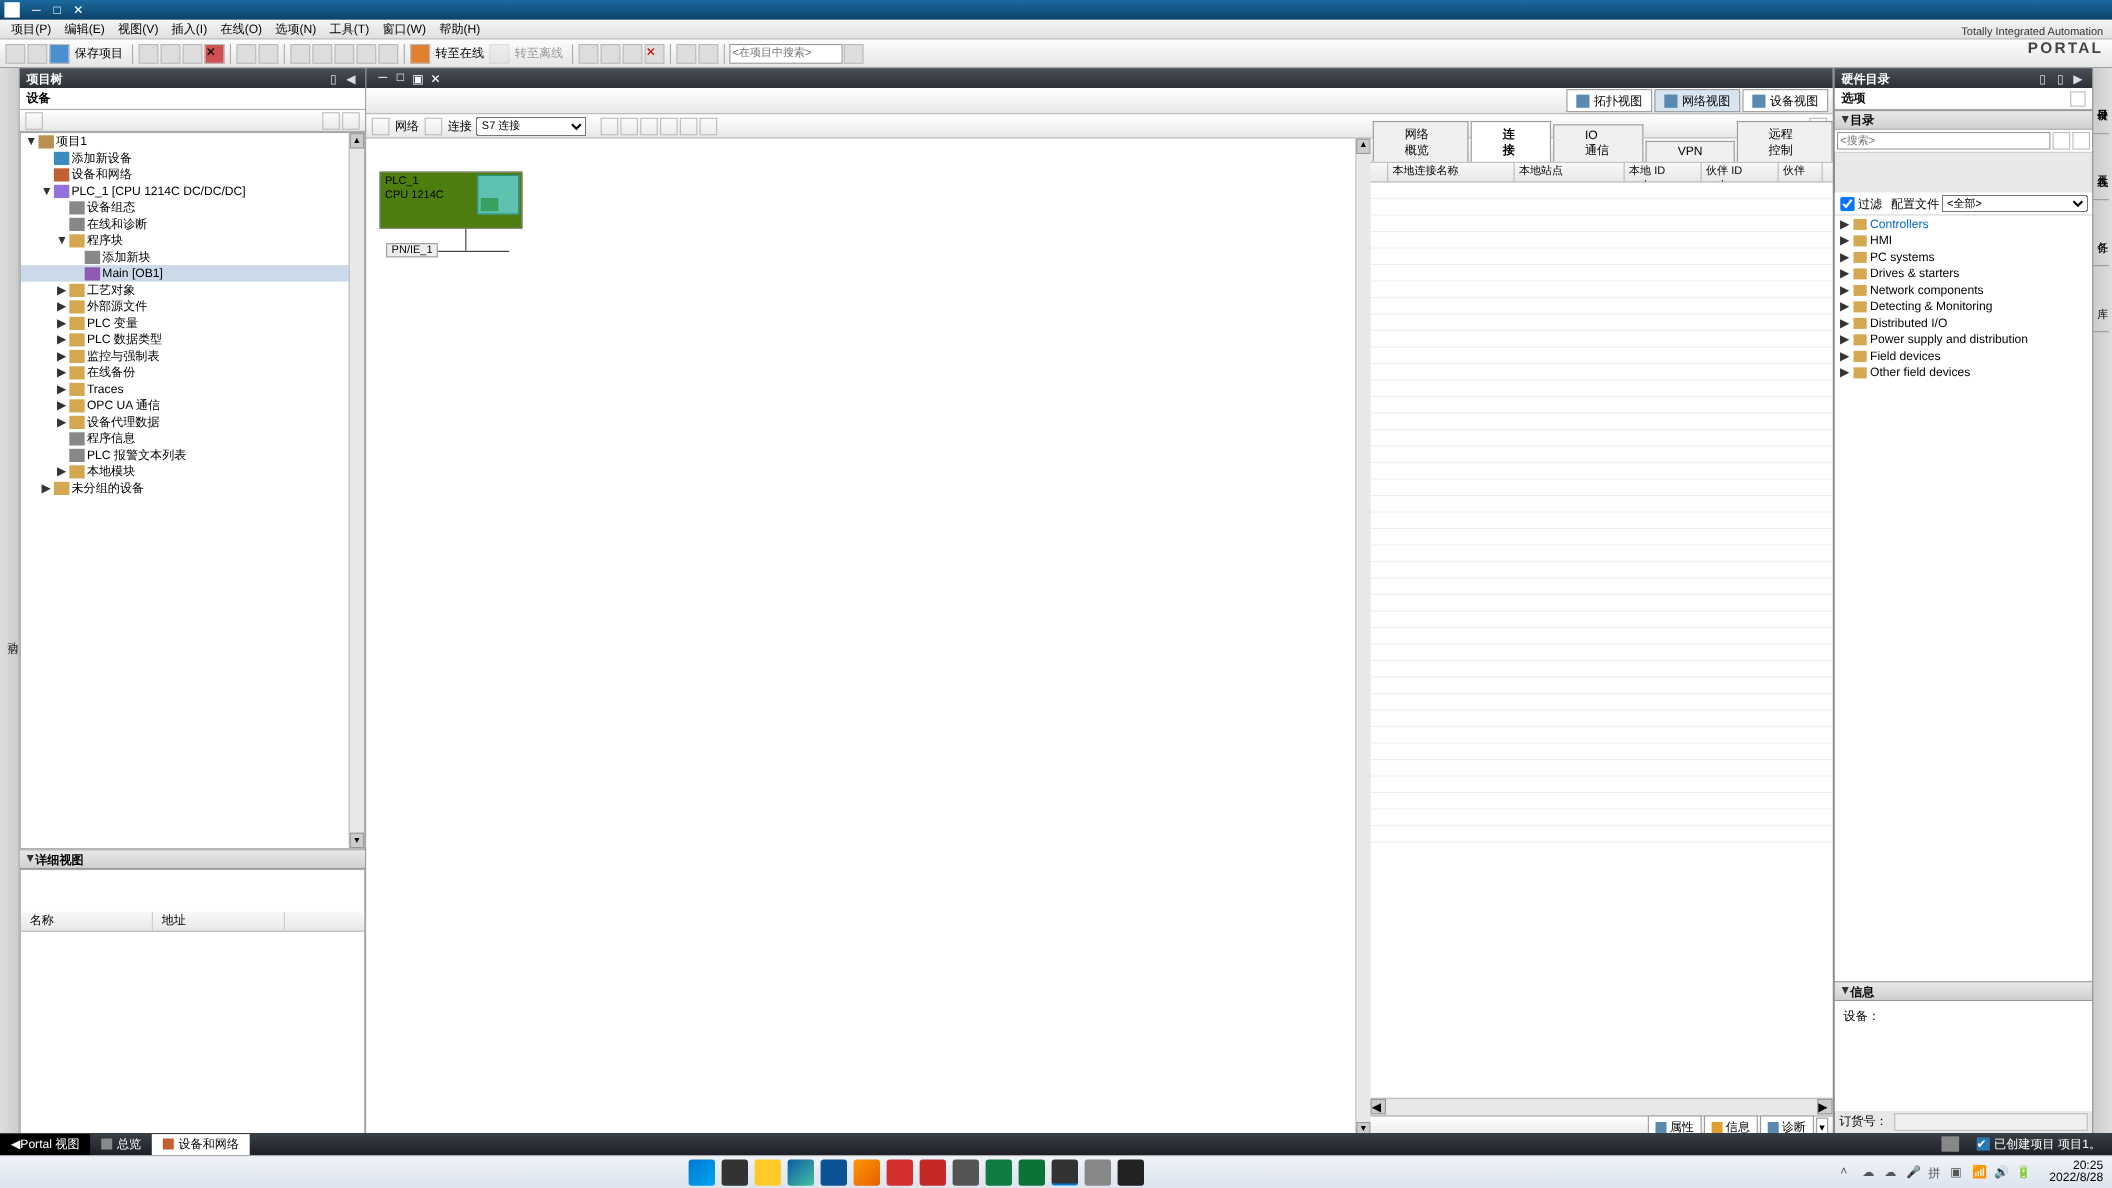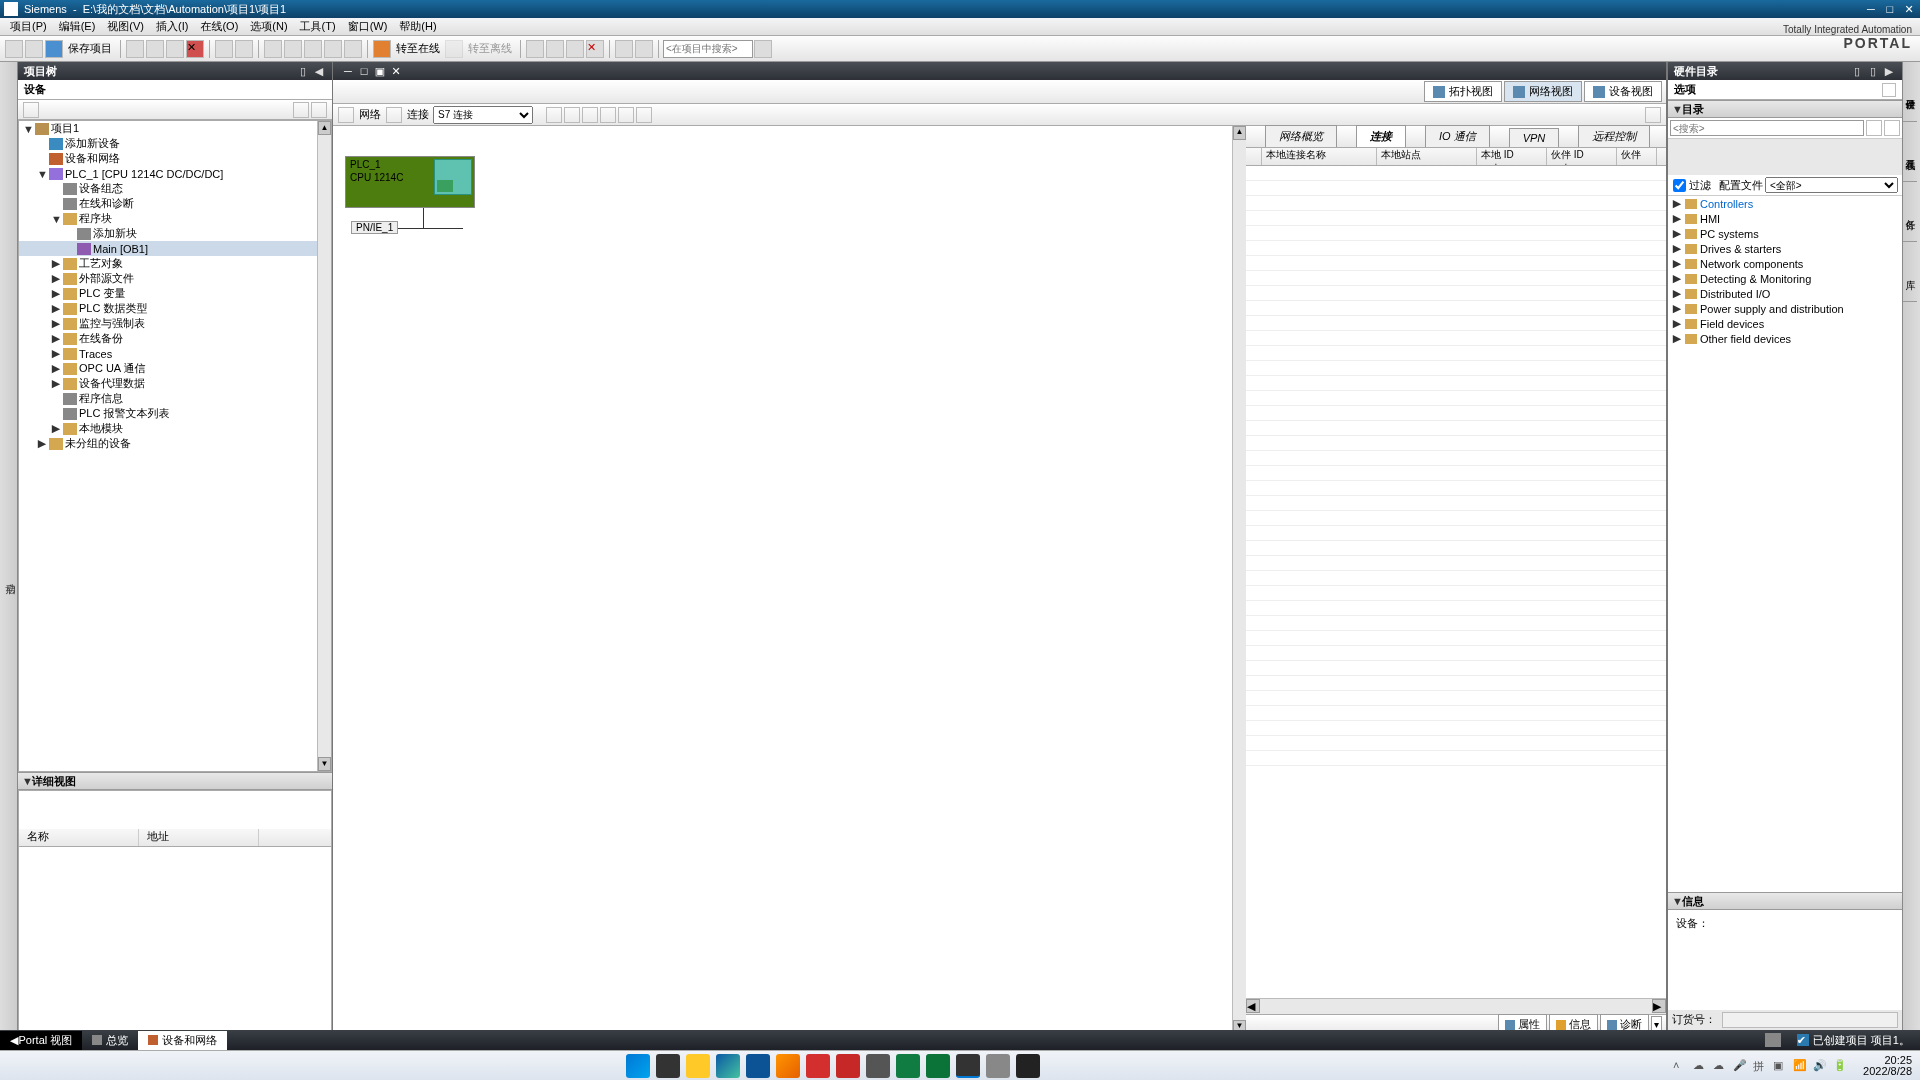--- a/index.html
+++ b/index.html
@@ -13,21 +13,21 @@
 
 
 .menubar { background: linear-gradient(#f5f5f5, #e0e0e0); height: 18px; display: flex; align-items: center; padding: 0 4px; border-bottom: 1px solid #aaa; }
 .menubar span { padding: 0 6px; cursor: pointer; }
 
 
 .toolbar { background: linear-gradient(#fdfdfd, #e5e5e5); height: 26px; display: flex; align-items: center; padding: 0 4px; border-bottom: 1px solid #999; }
 .toolbar .tb-btn { width: 18px; height: 18px; margin: 0 1px; background: #ddd; border: 1px solid #bbb; cursor: pointer; display: inline-block; }
 .toolbar .tb-sep { width: 1px; height: 18px; background: #aaa; margin: 0 4px; }
 .toolbar .tb-text { padding: 0 4px; cursor: pointer; }
-.toolbar input.tb-search { width: 90px; height: 18px; border: 1px solid #999; font-size: 10px; padding: 0 2px; }
+.toolbar input.tb-search { width: 103px; height: 18px; border: 1px solid #999; font-size: 10px; padding: 0 2px; }
 .tia-brand { position: absolute; right: 8px; top: 24px; text-align: right; color: #333; }
 .tia-brand .b1 { font-size: 10px; }
 .tia-brand .b2 { font-size: 14px; font-weight: bold; letter-spacing: 2px; color: #444; }
 
 
 .workspace { position: absolute; top: 62px; left: 0; right: 0; bottom: 30px; display: flex; }
 
 
 .left-edge { width: 18px; background: linear-gradient(90deg,#ddd,#ccc); border-right: 1px solid #888; writing-mode: vertical-rl; text-align: center; padding-top: 40px; font-size: 10px; color:#333;}
 
@@ -91,21 +91,21 @@
 .plc-box .ptype { padding:0 4px; font-size:10px;}
 .plc-box .pport { position:absolute; right:2px; top:2px; width:38px; height:36px; background:#5fc2b0; border:1px solid #2a9080;}
 .plc-box .pport .psub { position:absolute; left:2px; bottom:2px; width:16px; height:12px; background:#3aa060;}
 .net-line { position:absolute; left:90px; top:82px; width:1px; height:20px; background:#333;}
 .net-bus { position:absolute; left:30px; top:102px; width:100px; height:1px; background:#333;}
 .net-lbl { position:absolute; left:18px; top:95px; background:#eee; border:1px solid #999; padding:0 4px; font-size:10px;}
 
 
 .conn-panel { width: 420px; display:flex; flex-direction:column;}
 .conn-tabs { background:linear-gradient(#fff,#e8e8e8); height:22px; display:flex; align-items:flex-end; border-bottom:1px solid #aaa;}
-.conn-tab { padding:3px 13px; border:1px solid #999; border-bottom:none; margin-left:19px; background:#f0f0f0; cursor:pointer;font-style:italic;}
+.conn-tab { padding:3px 28px; border:1px solid #999; border-bottom:none; margin-left:2px; background:#f0f0f0; cursor:pointer;}
 .conn-tab.active { background:#fff; font-weight:bold;}
 .conn-hdr { display:flex; background:linear-gradient(#f8f8f8,#e8e8e8); height:18px; border-bottom:1px solid #aaa;}
 .conn-hdr span { padding:0 4px; border-right:1px solid #bbb; font-size:10px; overflow:hidden;}
 .conn-body { flex:1; background:#fff;}
 .conn-body .crow { height:15px; border-bottom:1px solid #eee;}
 .conn-bottom { height:16px; background:#e8e8e8; border-top:1px solid #bbb; display:flex;}
 .conn-bottom .sbtn { width:14px; height:14px; background:#ccc; border:1px solid #999; cursor:pointer;}
 .conn-bottom .strack { flex:1;}
 .conn-prop { height:20px; background:linear-gradient(#fff,#e8e8e8); display:flex; align-items:center; justify-content:flex-end; border-top:1px solid #aaa; padding:0 4px;}
 .conn-prop .pt { padding:2px 6px; border:1px solid #999; margin-left:2px; background:#fff; cursor:pointer; font-size:10px; display:flex; align-items:center;}
@@ -150,23 +150,20 @@
 .taskbar .tic { width:24px; height:24px; border-radius:3px; cursor:pointer;}
 .taskbar .tray { display:flex; align-items:center; gap:6px; padding:0 8px;}
 .taskbar .tray .ti2 { width:14px; height:14px; color:#555;}
 .taskbar .clock { text-align:right; font-size:10px; line-height:11px; padding:0 8px;}
 </style>
 </head>
 <body>
 
 <div class="titlebar">
   <span class="app-icon"></span>
-  <span class="title-text">
-    <span>Siemens</span> &nbsp;-&nbsp; <span>E:\我的文档\文档\Automation\项目1\项目1</span>
-  </span>
   <div class="win-btns">
     <span>─</span>
     <span>□</span>
     <span>✕</span>
   </div>
 </div>
 
 <div class="menubar">
   <span>项目(P)</span>
   <span>编辑(E)</span>

